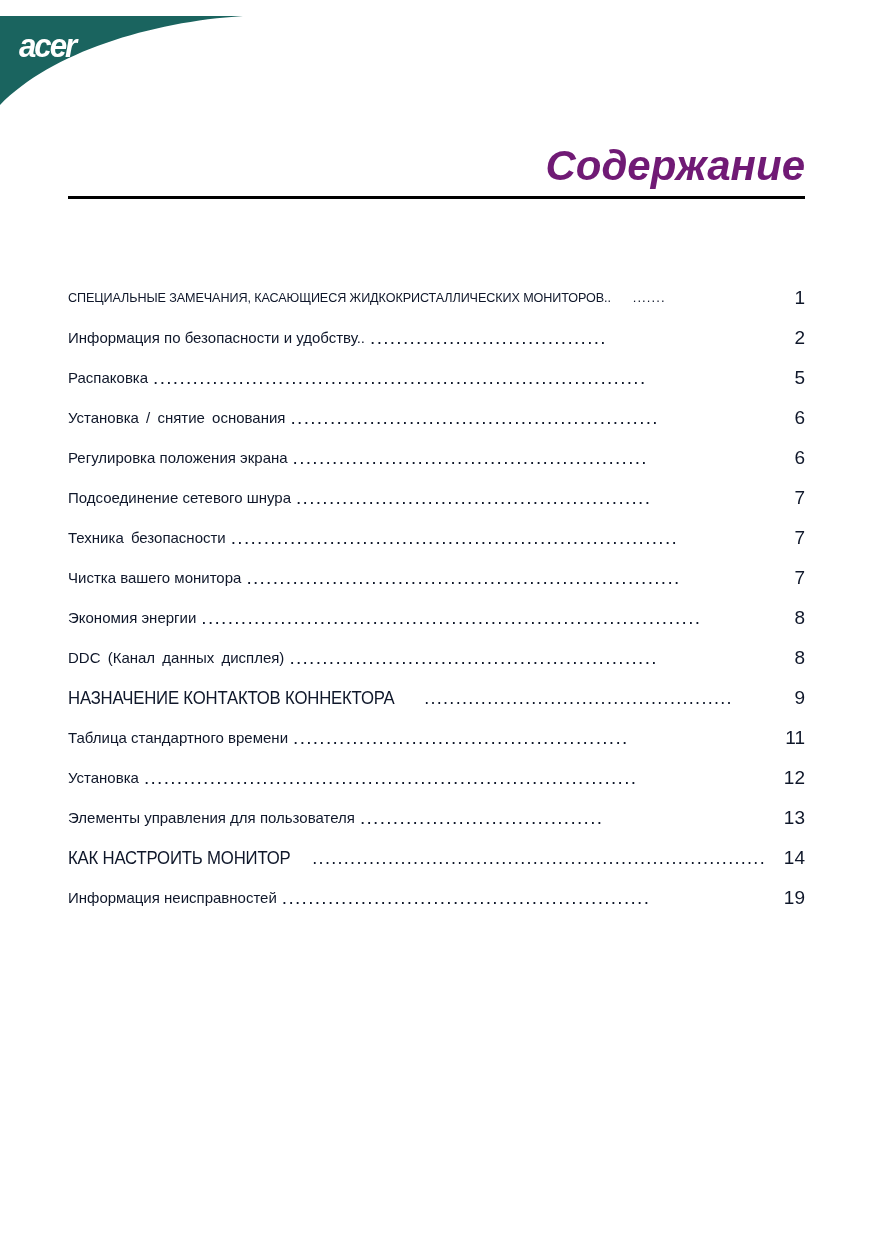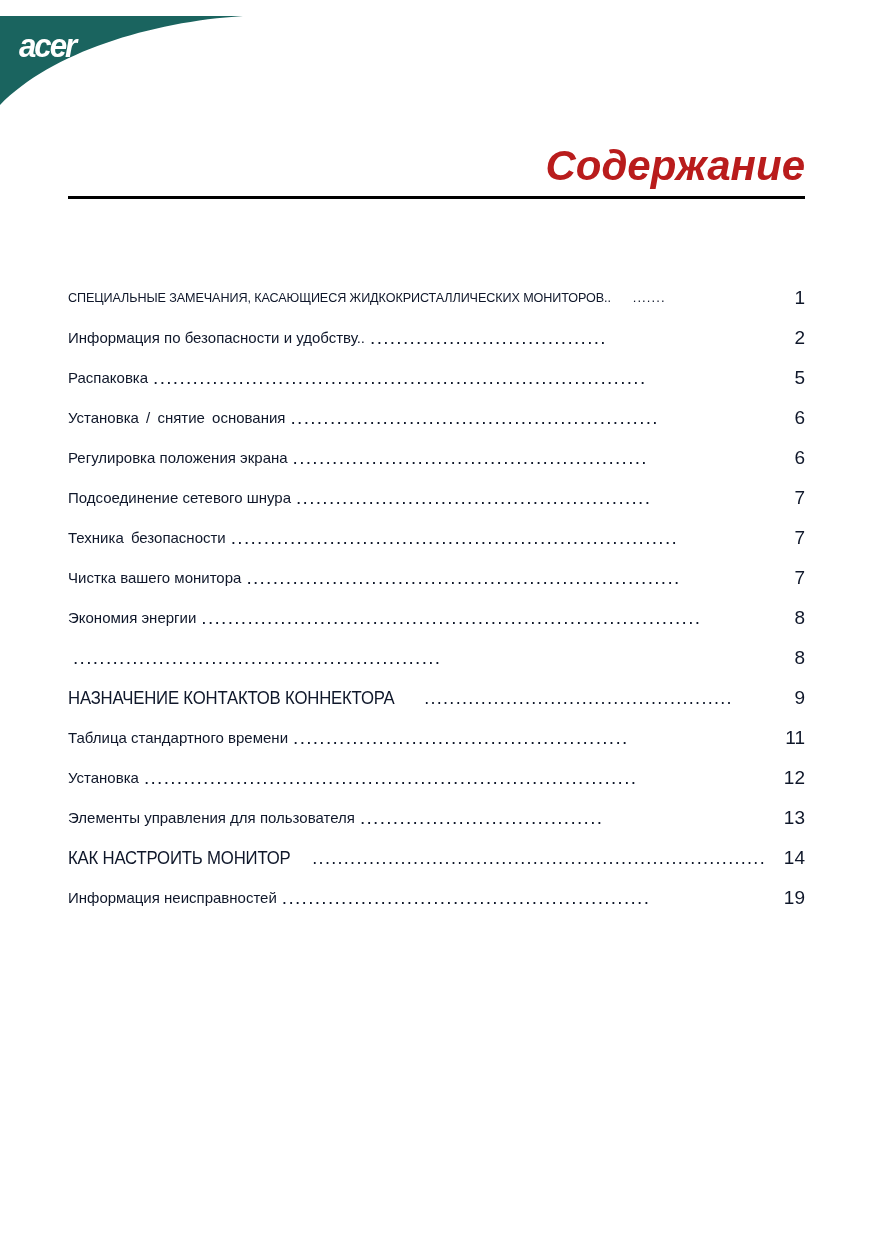--- a/index.html
+++ b/index.html
@@ -48,21 +48,21 @@
     position: absolute;
     left: 68px;
     top: 140px;
     width: 737px;
   }
   #page-title {
     text-align: right;
     font-size: 42px;
     font-weight: bold;
     font-style: italic;
-    color: #b91c1c;
+    color: #701a75;
     line-height: 52px;
     letter-spacing: 0px;
     margin: 0;
     white-space: nowrap;
   }
   #title-rule {
     margin-top: 4px;
     height: 3px;
     background: #000000;
     width: 737px;
@@ -194,20 +194,21 @@
       <span class="toc-label">Чистка вашего монитора</span>
       <span class="toc-leader">..................................................................</span>
       <span class="toc-page">7</span>
     </div>
     <div class="toc-entry">
       <span class="toc-label">Экономия энергии</span>
       <span class="toc-leader">............................................................................</span>
       <span class="toc-page">8</span>
     </div>
     <div class="toc-entry loose">
+      <span class="toc-label">DDC (Канал данных дисплея)</span>
       <span class="toc-leader">........................................................</span>
       <span class="toc-page">8</span>
     </div>
     <div class="toc-entry size-caps">
       <span class="toc-label">НАЗНАЧЕНИЕ КОНТАКТОВ КОННЕКТОРА</span>
       <span class="toc-leader">.................................................</span>
       <span class="toc-page">9</span>
     </div>
     <div class="toc-entry">
       <span class="toc-label">Таблица стандартного времени</span>

